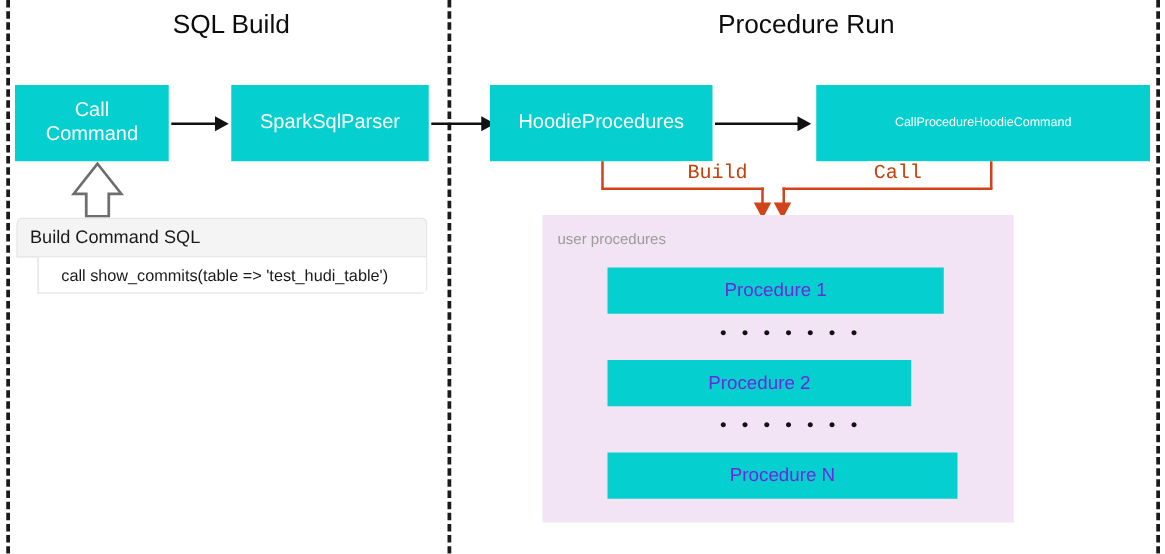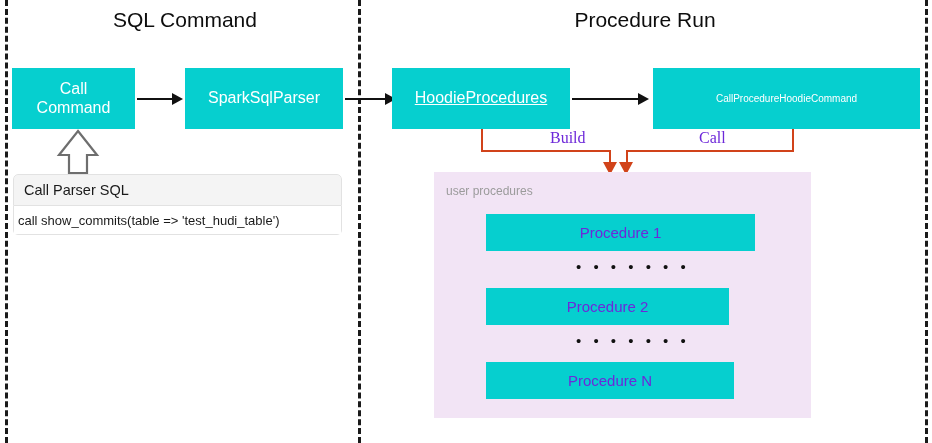--- a/index.html
+++ b/index.html
@@ -81,25 +81,26 @@
     display: flex;
     align-items: center;
   }
   .sql-row {
     box-sizing: border-box;
     background: #ffffff;
     border: 1px solid #e2e2e2;
     border-top: none;
     font-size: 13px;
     color: #1a1a1a;
-    padding: 6px 4px;
+    padding: 6px 18px;
     height: 29px;
     display: flex;
     align-items: center;
     white-space: nowrap;
+    margin-left: 17px;
   }
   .sql-row.last { border-radius: 0 0 5px 5px; }
   
   .proc-panel {
     position: absolute;
     background: #F2E4F5;
   }
   .proc-label {
     position: absolute;
     font-size: 12px;
@@ -138,37 +139,37 @@
     position: absolute;
     width: 0;
     height: 0;
     border-left: 7px solid transparent;
     border-right: 7px solid transparent;
     border-top: 13px solid #D1431A;
   }
   .edge-label {
     position: absolute;
     font-size: 16px;
-    color: #6d28d9;
+    color: #c2410c;
     background: #ffffff;
     padding: 0 5px;
     white-space: nowrap;
-    font-family: Liberation Serif, serif;
+    font-family: Liberation Mono, monospace;
   }
 </style>
 </head>
 <body>
 
 <div id="canvas">
 
   <div class="divider" style="left:5px;"></div>
   <div class="divider" style="left:358px;"></div>
   <div class="divider" style="left:925px;"></div>
 
-  <div class="section-title" style="left:85px; top:8px; width:200px;">SQL Command</div>
+  <div class="section-title" style="left:85px; top:8px; width:200px;">SQL Build</div>
   <div class="section-title" style="left:540px; top:8px; width:210px;">Procedure Run</div>
 
   <div class="node" style="left:12px; top:68px; width:123px; height:61px;">
     <span>Call<br>Command</span>
   </div>
 
   <div class="arrow-line" style="left:137px; top:98px; width:36px;"></div>
   <div class="arrow-head" style="left:172px; top:93px;"></div>
 
   <div class="node" style="left:185px; top:68px; width:158px; height:61px;text-align:right;">SparkSqlParser</div>
@@ -176,25 +177,25 @@
   <div class="arrow-line" style="left:345px; top:98px; width:43px;"></div>
   <div class="arrow-head" style="left:385px; top:93px;"></div>
 
   <div class="hollow-arrow" style="left:55px; top:128px;">
     <svg width="46" height="48" viewBox="0 0 46 48">
       <polygon points="23,3 42,27 32,27 32,45 14,45 14,27 4,27" fill="#ffffff" stroke="#6e6e6e" stroke-width="2.2" stroke-linejoin="miter"></polygon>
     </svg>
   </div>
 
   <div class="sql-panel" style="left:13px; top:174px; width:329px;">
-    <div class="sql-header">Call Parser SQL</div>
+    <div class="sql-header">Build Command SQL</div>
     <div class="sql-row">call show_commits(table =&gt; 'test_hudi_table')</div>
   </div>
 
-  <div class="node" style="left:392px; top:68px; width:178px; height:61px;text-decoration:underline;">HoodieProcedures</div>
+  <div class="node" style="left:392px; top:68px; width:178px; height:61px;">HoodieProcedures</div>
 
   <div class="arrow-line" style="left:572px; top:98px; width:68px;"></div>
   <div class="arrow-head" style="left:638px; top:93px;"></div>
 
   <div class="node small" style="left:653px; top:68px; width:267px; height:61px;">CallProcedureHoodieCommand</div>
 
   <div class="orange-v" style="left:481px; top:129px; height:22px;"></div>
   <div class="orange-h" style="left:481px; top:150px; width:130px;"></div>
   <div class="orange-v" style="left:609px; top:150px; height:16px;"></div>
   <div class="orange-head" style="left:603px; top:162px;"></div>
@@ -211,15 +212,15 @@
   <div class="proc-label" style="left:446px; top:184px;text-align:right;">user procedures</div>
 
   <div class="proc-box" style="left:486px; top:214px; width:269px; height:37px;">Procedure 1</div>
 
   <div class="dots" style="left:576px; top:258px;">• • • • • • •</div>
 
   <div class="proc-box" style="left:486px; top:288px; width:243px; height:37px;">Procedure 2</div>
 
   <div class="dots" style="left:576px; top:332px;">• • • • • • •</div>
 
-  <div class="proc-box" style="left:486px; top:362px; width:248px; height:37px;">Procedure N</div>
+  <div class="proc-box" style="left:486px; top:362px; width:280px; height:37px;">Procedure N</div>
 
 </div>
 
 </body></html>

